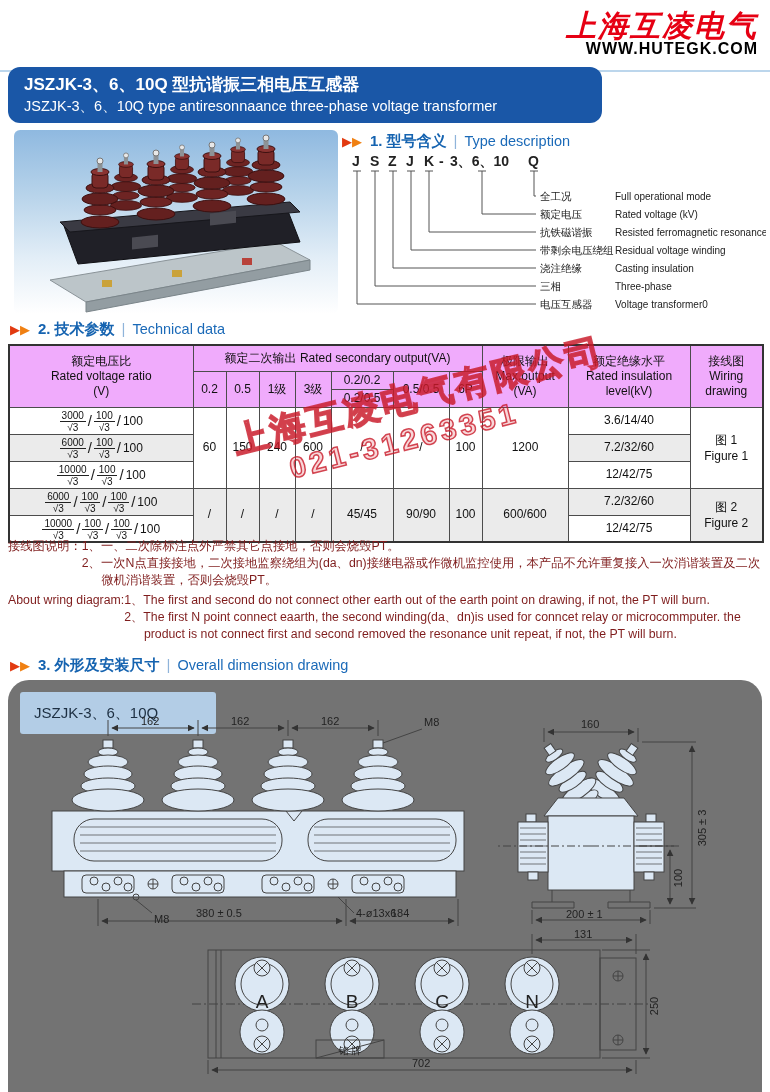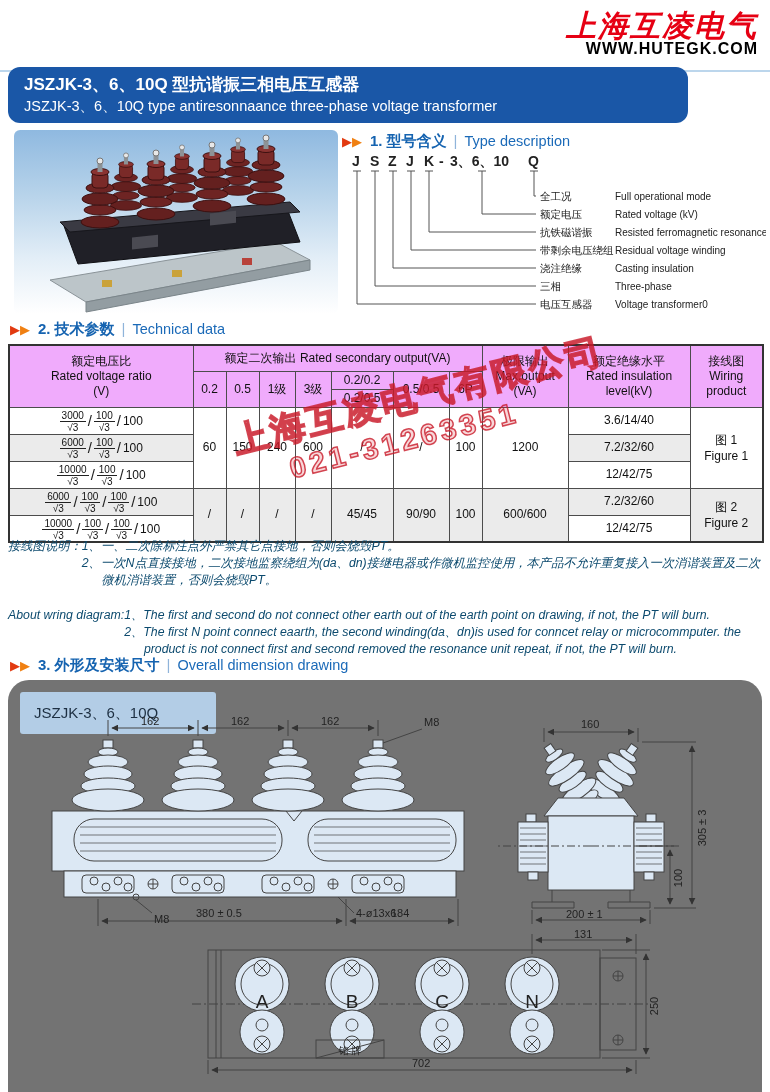--- a/index.html
+++ b/index.html
@@ -10,21 +10,21 @@
     overflow:hidden; margin:0 auto;
   }
   
   .hdr { position:absolute; top:0; left:0; width:770px; height:72px;
          border-bottom:2px solid #bcd6ec; }
   .logo { position:absolute; top:6px; right:12px; font-size:30px; font-weight:bold;
           color:#e60013; letter-spacing:2px; font-style:italic; }
   .site { position:absolute; top:40px; right:12px; font-size:16px; font-weight:bold;
           color:#000000; letter-spacing:1px; }
   
-  .titlebar { position:absolute; top:67px; left:8px; width:680px; height:56px;
+  .titlebar { position:absolute; top:67px; left:8px; width:594px; height:56px;
               background:#1a57a7; border-radius:12px; padding:7px 16px 0 16px; color:#fff; }
   .titlebar .t1 { font-size:17px; font-weight:bold; line-height:22px; }
   .titlebar .t2 { font-size:14.5px; line-height:20px; }
   
   .sec { position:absolute; left:10px; height:20px; font-size:15px; white-space:nowrap; }
   .sec .a1 { color:#e23a10; font-size:13px; }
   .sec .a2 { color:#f08012; font-size:13px; margin-right:8px; }
   .sec .num { color:#1563b0; font-weight:bold; margin-right:4px; }
   .sec .cn  { color:#1563b0; font-weight:bold; }
   .sec .sep { color:#8fb4da; margin:0 7px; }
@@ -58,26 +58,26 @@
   .figcell span { display:block; line-height:16px; }
   
   .wm { position:absolute; top:418px; left:238px; transform:rotate(-14deg);
         transform-origin:left center; pointer-events:none; z-index:5; white-space:nowrap; }
   .wm .wm1 { font-size:35px; font-weight:bold; letter-spacing:3px;
              color:rgba(220,55,65,0.20); -webkit-text-stroke:1.6px rgba(200,25,40,0.8); }
   .wm .wm2 { font-size:29px; font-weight:bold; letter-spacing:4px; margin:0 0 0 48px;
              color:rgba(220,55,65,0.20); -webkit-text-stroke:1.5px rgba(200,25,40,0.8); }
   
   .notes { position:absolute; top:538px; left:8px; width:756px; font-size:12.3px;
-           line-height:1.38; color:#0c4a6e;font-style:italic; }
+           line-height:1.38; color:#7f1d1d; }
   .note-line { display:flex; }
   .nlabel { flex:0 0 auto; white-space:nowrap; }
   .nbody { flex:1 1 auto; }
   .nitem { padding-left:1.6em; text-indent:-1.6em; }
-  .notes .en-block { margin-top:18px; }
+  .notes .en-block { margin-top:3px; }
   
   .panel { position:absolute; top:680px; left:8px; width:754px; height:464px;
            background:#737373;border-radius:21px; }
   .model-box { position:absolute; top:12px; left:12px; width:196px; height:42px;
                background:#b3cde6; border-radius:3px; font-size:15px; color:#1d2f42;
                display:flex; align-items:center; padding-left:14px; }
   svg text { font-family:"Liberation Sans","DejaVu Sans",sans-serif; }
   .dwg { position:absolute; }
 </style>
 </head>
@@ -211,21 +211,21 @@
             <span>(VA)</span>
           </th>
           <th rowspan="2">
             <span>额定绝缘水平</span><br>
             <span>Rated insulation</span><br>
             <span>level(kV)</span>
           </th>
           <th rowspan="2">
             <span>接线图</span><br>
             <span>Wiring</span><br>
-            <span>product</span>
+            <span>drawing</span>
           </th>
         </tr>
         <tr class="hrow2">
           <th>0.2</th>
           <th>0.5</th>
           <th>1级</th>
           <th>3级</th>
           <th class="stk">
             <span class="stk-t">0.2/0.2</span>
             <span class="stk-b">0.2/0.5</span>

